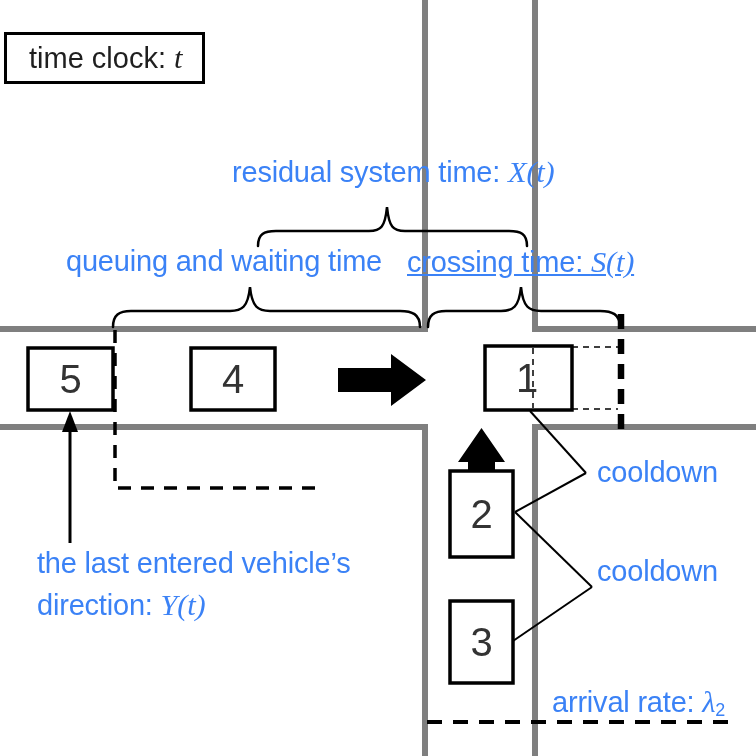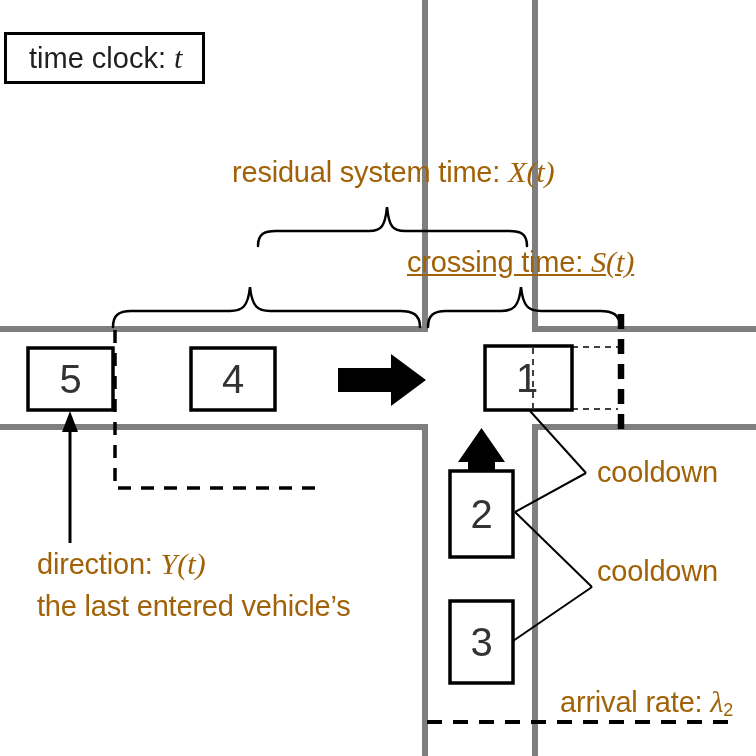--- a/index.html
+++ b/index.html
@@ -3,21 +3,21 @@
 <meta charset="utf-8">
 <style>
   html,body{margin:0;padding:0;background:#fff;}
   .stage{
     position:relative;width:756px;height:756px;background:#ffffff;
     font-family:"Liberation Sans",sans-serif;color:#1f1f1f;overflow:hidden;
   }
   .layer{position:absolute;left:0;top:0;}
   .lbl{
     position:absolute;font-size:29px;line-height:1.42;white-space:nowrap;
-    letter-spacing:-0.2px;color:#a16207;
+    letter-spacing:-0.2px;color:#3b82f6;
   }
   .it{font-style:italic;font-family:"Liberation Serif",serif;font-size:1.05em;}
   .sb{font-size:0.62em;vertical-align:-0.24em;}
   .titlebox{
     position:absolute;left:4px;top:4px;width:173px;height:46px;
     border:3.5px solid #000;background:#fff;display:flex;align-items:center;
     padding-left:22px;font-size:29px;margin-top:28px;
   }
   .twolines div{white-space:nowrap;}
 </style>
@@ -87,32 +87,33 @@
       <polygon points="70,411 62,432 78,432" fill="#000"></polygon>
     </g>
   </svg>
 
   <div class="titlebox">
     <span><span>time clock: </span><span class="it">t</span></span>
   </div>
 
   <div class="lbl" style="left:232px;top:151px;"><span>residual system time: </span><span class="it">X(t)</span></div>
 
+  <div class="lbl" style="left:66px;top:241px;">queuing and waiting time</div>
 
   <div class="lbl" style="left:407px;top:241px;text-decoration:underline;"><span>crossing time: </span><span class="it">S(t)</span></div>
 
 
   <div class="lbl twolines" style="left:37px;top:543px;">
+    <div>the last entered vehicle’s</div>
     <div><span>direction: </span><span class="it">Y(t)</span></div>
-    <div>the last entered vehicle’s</div>
   </div>
 
   <div class="lbl twolines" style="left:597px;top:452px;">
     <div>cooldown</div>
   </div>
 
   <div class="lbl twolines" style="left:597px;top:551px;">
     <div>cooldown</div>
   </div>
 
-  <div class="lbl" style="left:552px;top:681px;margin-left:8px;"><span>arrival rate: </span><span class="it">λ</span><span class="sb">2</span></div>
+  <div class="lbl" style="left:552px;top:681px;"><span>arrival rate: </span><span class="it">λ</span><span class="sb">2</span></div>
 
 </div>
 
 </body></html>

